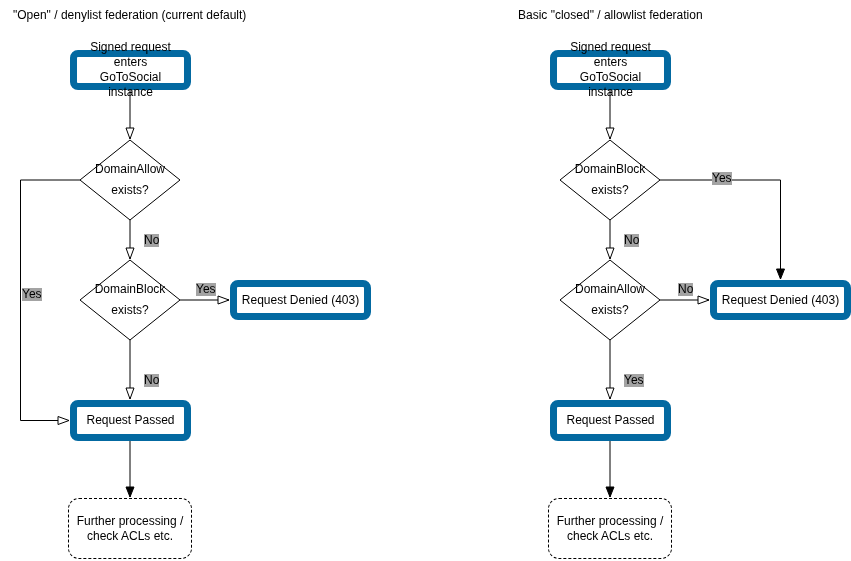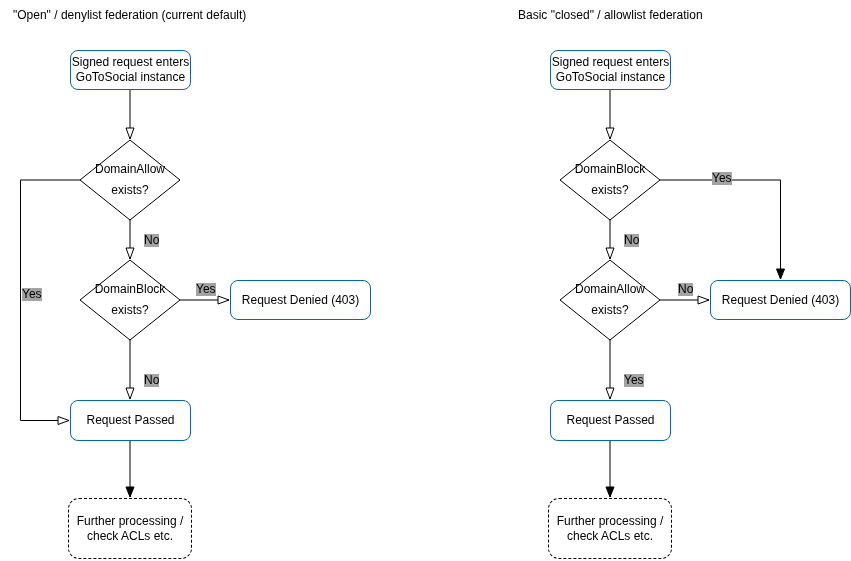--- a/index.html
+++ b/index.html
@@ -28,21 +28,21 @@
     box-sizing: border-box;
     display: flex;
     flex-direction: column;
     align-items: center;
     justify-content: center;
     text-align: center;
     line-height: 15px;
     background: #ffffff;
     border-radius: 11px;
   }
-  .rounded { border: 1px solid #0369a1; border-radius: 8px; }
+  .rounded { border: 7px solid #0369a1; border-radius: 8px; }
   .dashed  { border: 1px dashed #000000; }
   .diamond-text {
     position: absolute;
     display: flex;
     flex-direction: column;
     justify-content: center;
     text-align: center;
     line-height: 15px;
     gap: 6px;
   }

